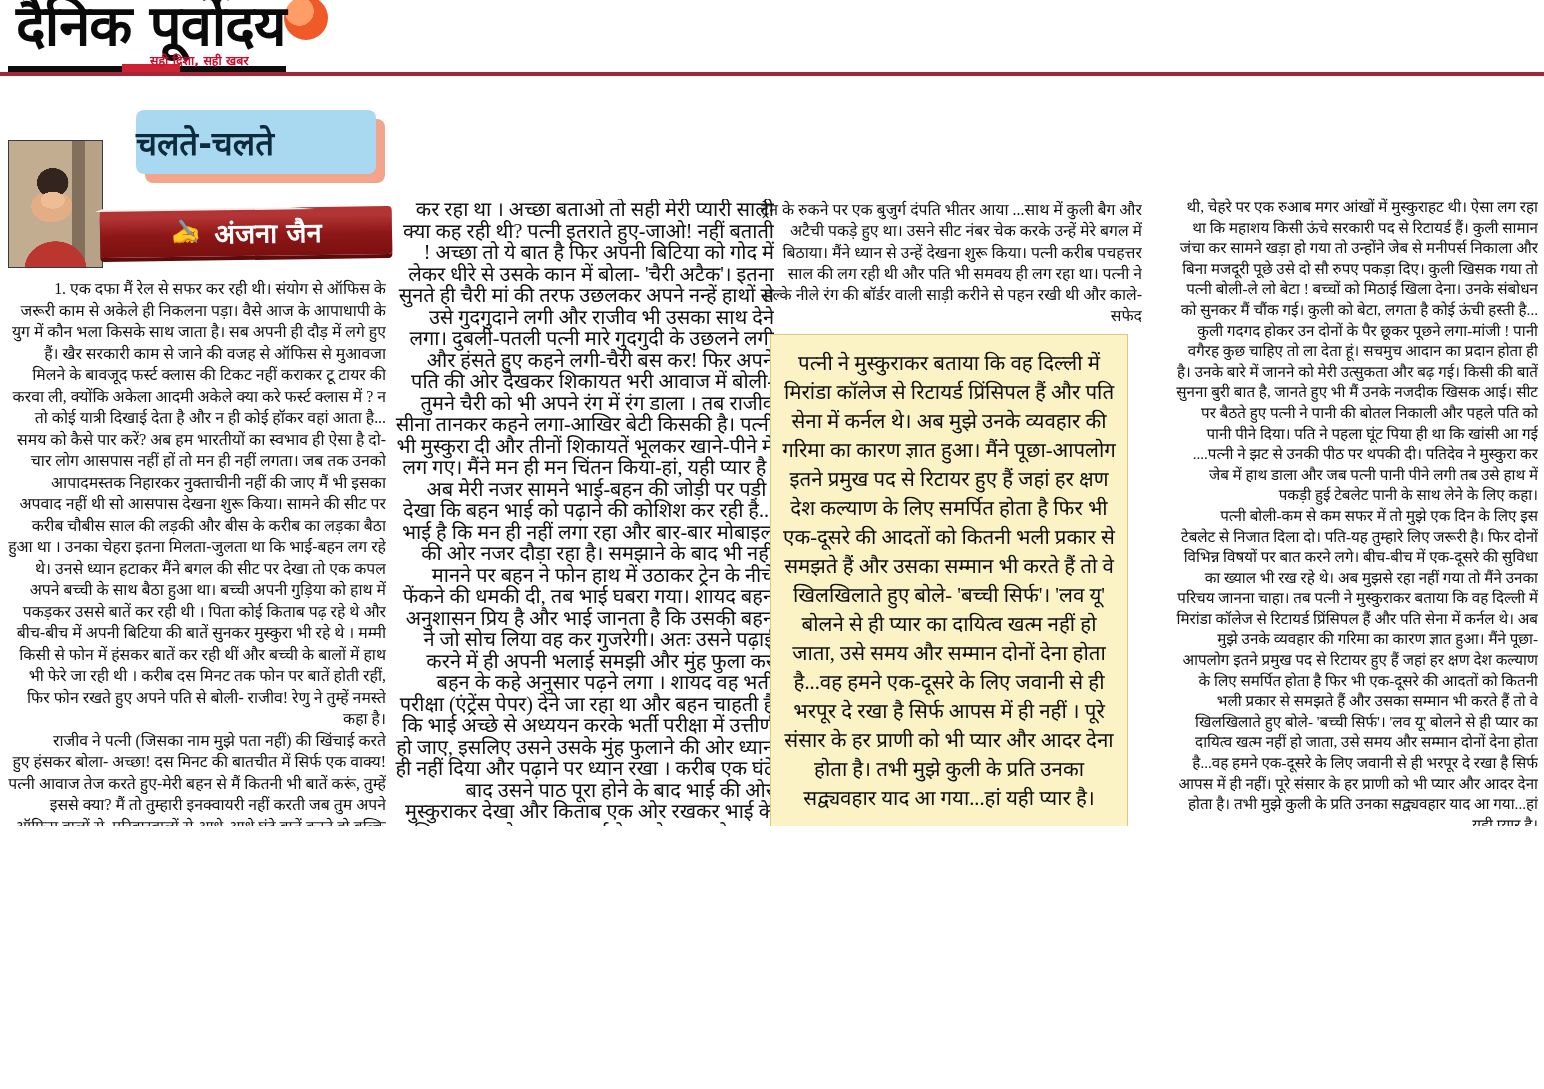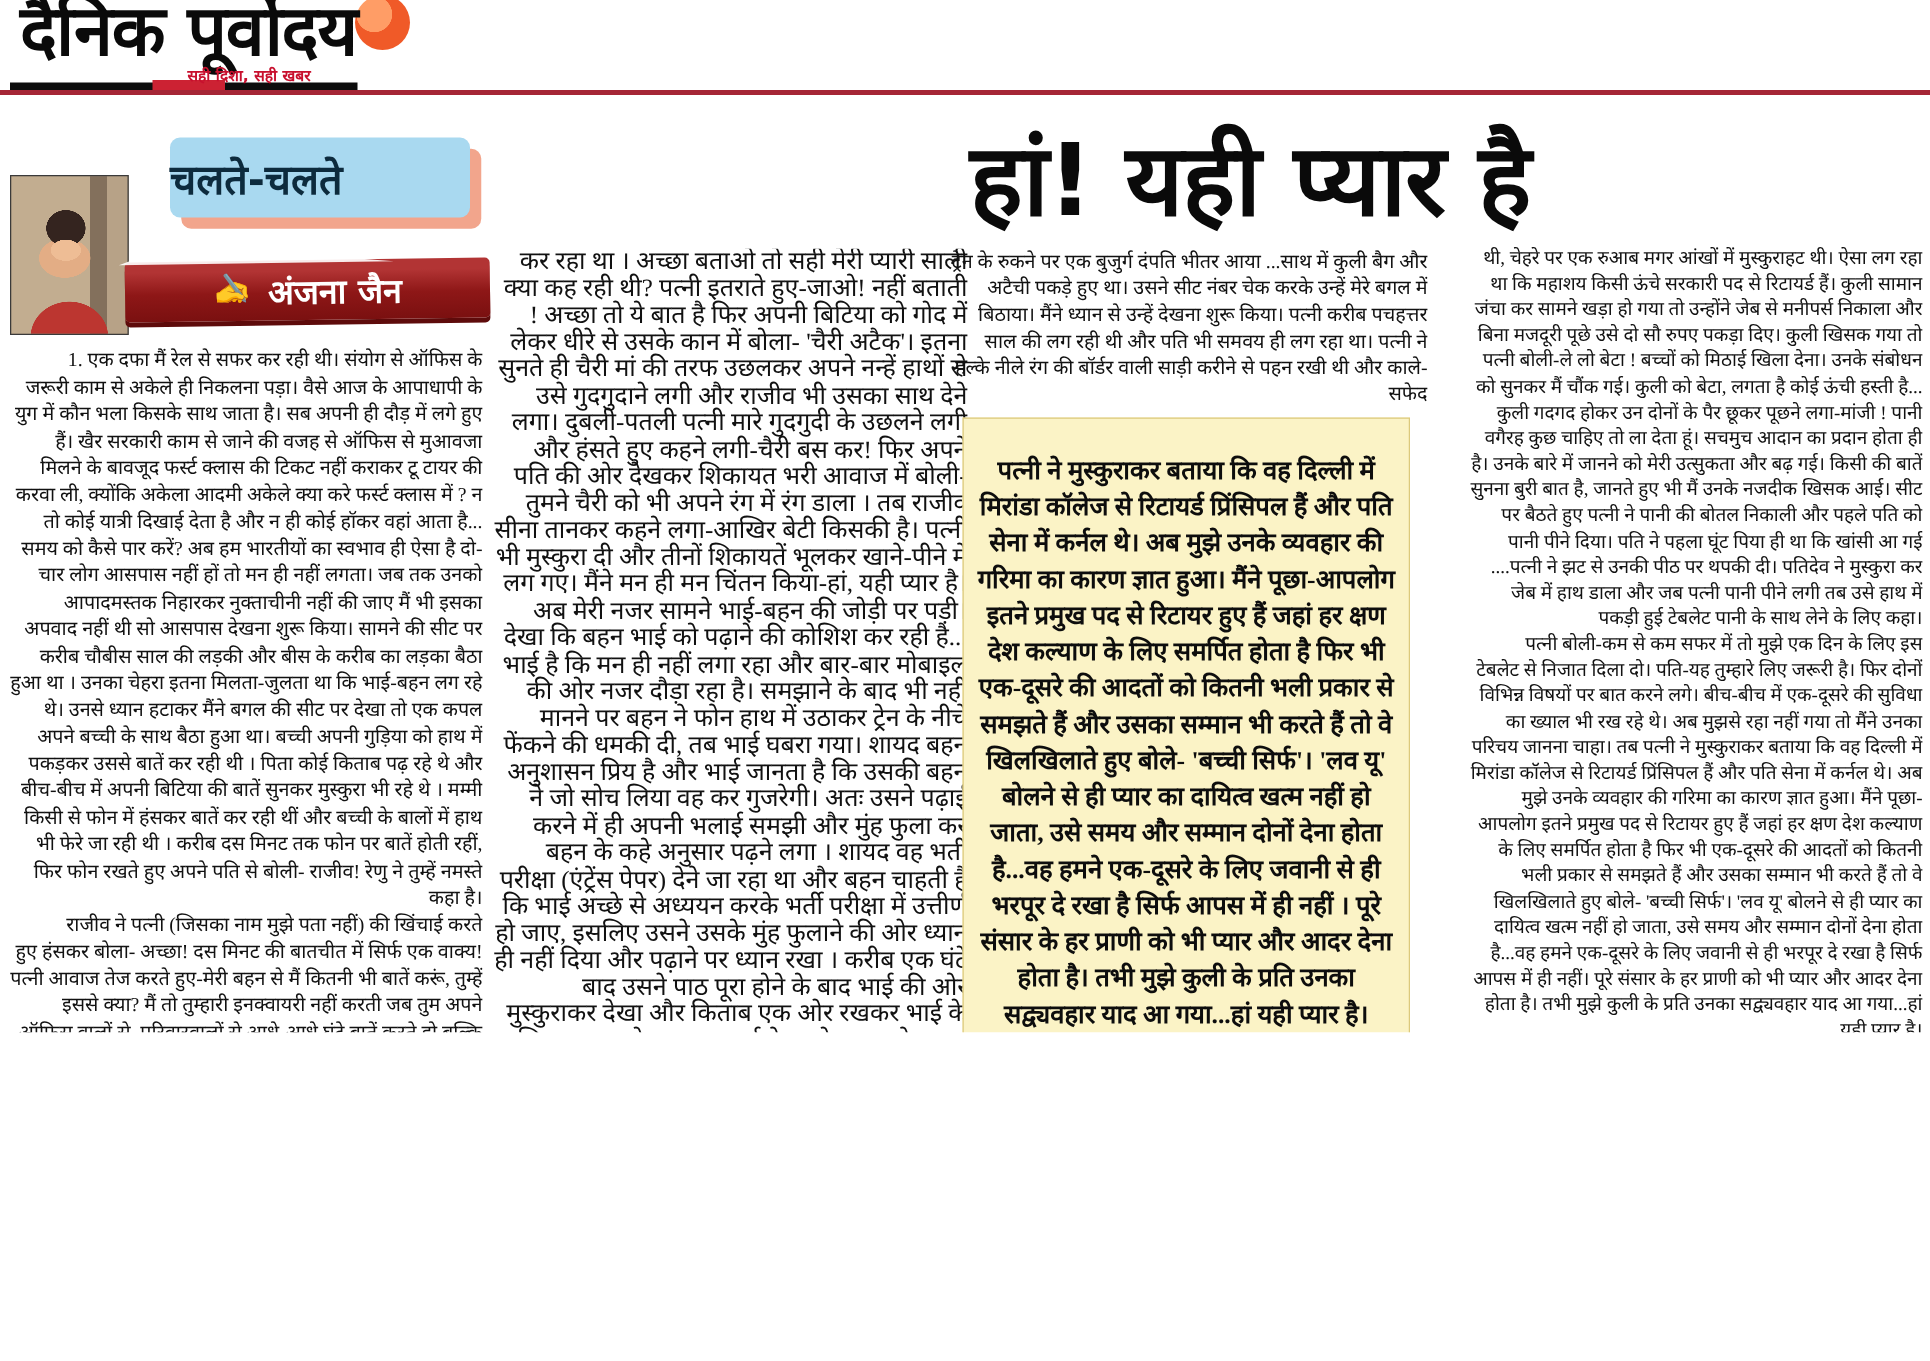--- a/index.html
+++ b/index.html
@@ -74,23 +74,23 @@
   
   .col{position:absolute;text-align:justify;overflow:hidden;}
   .col p{margin:0;text-indent:30px;text-align:right;}
   .col p.noindent{text-indent:0;}
   .col1{left:8px;  top:278px;width:378px;height:808px;font-size:15.8px;line-height:21.5px;}
   .col2{left:394px;top:199px;width:380px;height:887px;font-size:20px;line-height:21.5px;}
   .col3{left:758px;top:199px;width:384px;height:887px;font-size:15.8px;line-height:21.3px;}
   .col4{left:1174px;top:197px;width:364px;height:889px;font-size:15.2px;line-height:20.6px;}
 
   .pull-quote{
-    margin:7px 14px 8px 12px;padding:28px 10px;
+    margin:7px 14px 8px 12px;padding:14px 10px;
     background:#fbf3c6;border:1px solid #dcc97c;
-    text-align:center;font-weight:700;font-size:20.5px;line-height:29px;color:#0d0d0d;
+    text-align:center;font-weight:400;font-size:20.5px;line-height:29px;color:#0d0d0d;
     text-indent:0;
   }
   .signature{
     text-indent:0;text-align:right;padding-right:4px;margin-top:2px;
     font-style:italic;font-weight:bold;font-size:17px;
   }
 
   
   .bottom-rule{position:absolute;left:0;top:1085px;width:1544px;height:2px;background:#222;}
   .right-rule{position:absolute;left:1540px;top:990px;width:2px;height:95px;background:#222;}
@@ -113,21 +113,20 @@
 
   <div class="author-photo"></div>
   <div class="series-box">
     <span>चलते-चलते</span>
   </div>
   <div class="author-ribbon">
     <span class="pen-icon">✍</span>
     <span class="author-name">अंजना जैन</span>
   </div>
 
-  <div class="headline">हां! यही प्यार है</div>
 
   <div class="col col1">
     <p>1. एक दफा मैं रेल से सफर कर रही थी। संयोग से ऑफिस के जरूरी काम से अकेले ही निकलना पड़ा। वैसे आज के आपाधापी के युग में कौन भला किसके साथ जाता है। सब अपनी ही दौड़ में लगे हुए हैं। खैर सरकारी काम से जाने की वजह से ऑफिस से मुआवजा मिलने के बावजूद फर्स्ट क्लास की टिकट नहीं कराकर टू टायर की करवा ली, क्योंकि अकेला आदमी अकेले क्या करे फर्स्ट क्लास में ? न तो कोई यात्री दिखाई देता है और न ही कोई हॉकर वहां आता है... समय को कैसे पार करें? अब हम भारतीयों का स्वभाव ही ऐसा है दो-चार लोग आसपास नहीं हों तो मन ही नहीं लगता। जब तक उनको आपादमस्तक निहारकर नुक्ताचीनी नहीं की जाए मैं भी इसका अपवाद नहीं थी सो आसपास देखना शुरू किया। सामने की सीट पर करीब चौबीस साल की लड़की और बीस के करीब का लड़का बैठा हुआ था । उनका चेहरा इतना मिलता-जुलता था कि भाई-बहन लग रहे थे। उनसे ध्यान हटाकर मैंने बगल की सीट पर देखा तो एक कपल अपने बच्ची के साथ बैठा हुआ था। बच्ची अपनी गुड़िया को हाथ में पकड़कर उससे बातें कर रही थी । पिता कोई किताब पढ़ रहे थे और बीच-बीच में अपनी बिटिया की बातें सुनकर मुस्कुरा भी रहे थे । मम्मी किसी से फोन में हंसकर बातें कर रही थीं और बच्ची के बालों में हाथ भी फेरे जा रही थी । करीब दस मिनट तक फोन पर बातें होती रहीं, फिर फोन रखते हुए अपने पति से बोली- राजीव! रेणु ने तुम्हें नमस्ते कहा है।</p>
     <p>राजीव ने पत्नी (जिसका नाम मुझे पता नहीं) की खिंचाई करते हुए हंसकर बोला- अच्छा! दस मिनट की बातचीत में सिर्फ एक वाक्य! पत्नी आवाज तेज करते हुए-मेरी बहन से मैं कितनी भी बातें करूं, तुम्हें इससे क्या? मैं तो तुम्हारी इनक्वायरी नहीं करती जब तुम अपने ऑफिस वालों से, परिवारवालों से आधे-आधे घंटे बातें करते हो बल्कि मैं उस समय टीवी भी देख रही होती हूं तो भी आवाज धीमी कर देती हूं ताकि तुम्हें डिस्टर्ब नहीं हो और तुमसे इतना भी बर्दाश्त नहीं होता कि मैं अपनी बहन से थोड़ा हंस-बोल लूं। राजीव चिरौरी करते हुए-अरे भई ! तुम तो बुरा मान गई! मैं तो मजाक</p>
   </div>
 
   <div class="col col2">
     <p class="noindent">कर रहा था । अच्छा बताओ तो सही मेरी प्यारी साली क्या कह रही थी? पत्नी इतराते हुए-जाओ! नहीं बताती ! अच्छा तो ये बात है फिर अपनी बिटिया को गोद में लेकर धीरे से उसके कान में बोला- 'चैरी अटैक'। इतना सुनते ही चैरी मां की तरफ उछलकर अपने नन्हें हाथों से उसे गुदगुदाने लगी और राजीव भी उसका साथ देने लगा। दुबली-पतली पत्नी मारे गुदगुदी के उछलने लगी और हंसते हुए कहने लगी-चैरी बस कर! फिर अपने पति की ओर देखकर शिकायत भरी आवाज में बोली-तुमने चैरी को भी अपने रंग में रंग डाला । तब राजीव सीना तानकर कहने लगा-आखिर बेटी किसकी है। पत्नी भी मुस्कुरा दी और तीनों शिकायतें भूलकर खाने-पीने में लग गए। मैंने मन ही मन चिंतन किया-हां, यही प्यार है।</p>
     <p>अब मेरी नजर सामने भाई-बहन की जोड़ी पर पड़ी। देखा कि बहन भाई को पढ़ाने की कोशिश कर रही है... भाई है कि मन ही नहीं लगा रहा और बार-बार मोबाइल की ओर नजर दौड़ा रहा है। समझाने के बाद भी नहीं मानने पर बहन ने फोन हाथ में उठाकर ट्रेन के नीचे फेंकने की धमकी दी, तब भाई घबरा गया। शायद बहन अनुशासन प्रिय है और भाई जानता है कि उसकी बहन ने जो सोच लिया वह कर गुजरेगी। अतः उसने पढ़ाई करने में ही अपनी भलाई समझी और मुंह फुला कर बहन के कहे अनुसार पढ़ने लगा । शायद वह भर्ती परीक्षा (एंट्रेंस पेपर) देने जा रहा था और बहन चाहती है कि भाई अच्छे से अध्ययन करके भर्ती परीक्षा में उत्तीर्ण हो जाए, इसलिए उसने उसके मुंह फुलाने की ओर ध्यान ही नहीं दिया और पढ़ाने पर ध्यान रखा । करीब एक घंटे बाद उसने पाठ पूरा होने के बाद भाई की ओर मुस्कुराकर देखा और किताब एक ओर रखकर भाई के सिर पर हाथ फेरा, मगर भाई ने उसके हाथ को झटक कर अपना गुस्सा जाहिर किया। तब बहन ने मुस्कुरा कर उसे फोन दिया... दोनों भाई-बहन मिलकर गेम खेलने लगे और पाइंट मिलने पर भाई गुस्सा भूलकर खिलखिलाने लगा। तभी बहन ने ब्राउन चॉकलेट निकाल कर भाई को दी। भाई ने प्यार से पहला टुकड़ा अपनी बहन को खिलाया तो बहन ने उसे प्यार करते हुए अपने से लिपटा लिया। मैं भाई-बहन की सारी गतिविधियों को देखकर भावुक हो रही थी और सोचा-हां! यही प्यार है।</p>
     <p>ट्रेन धीरे हो गई, लगता है कोई बड़ा स्टेशन आ रहा है।</p>

